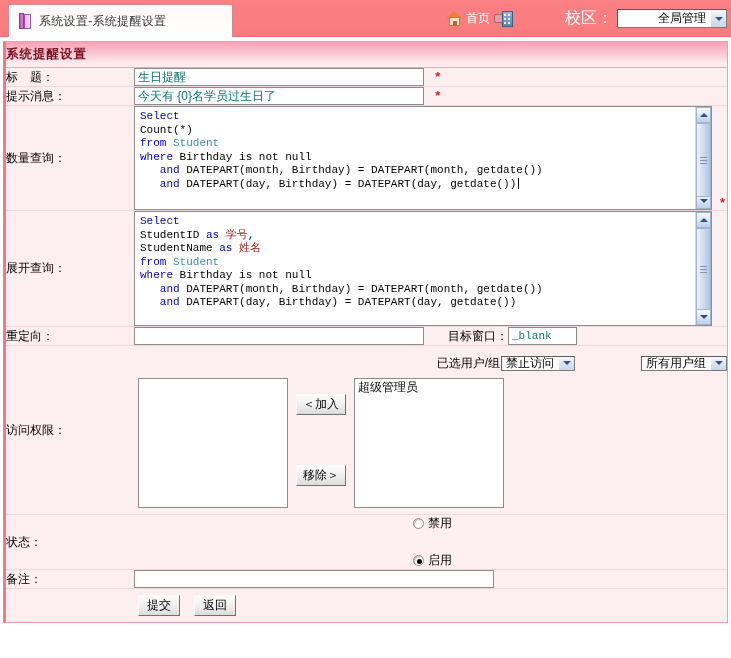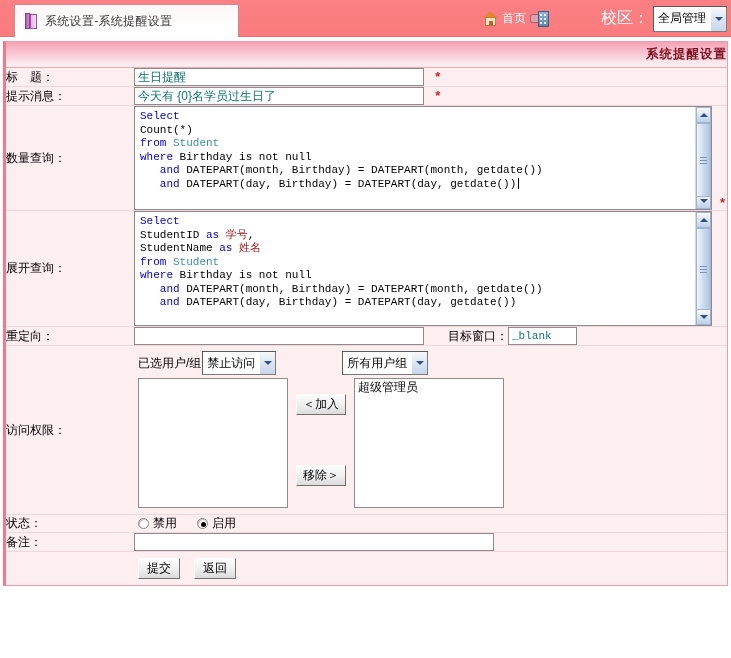--- a/index.html
+++ b/index.html
@@ -15,21 +15,21 @@
 
   
   #topbar {
     position: relative;
     height: 37px;
     background: linear-gradient(to bottom, #fb8083 0%, #fa7d80 55%, #f97b7e 100%);
     border-bottom: 1px solid #f06a6e;
   }
   #tab {
     position: absolute;
-    left: 14px; top: 4px;
+    left: 8px; top: 4px;
     width: 225px; height: 33px;
     background: linear-gradient(to bottom, #fff6f7 0%, #fffdfd 60%, #ffffff 100%);
     border: 1px solid #d08a93;
     border-bottom: none;
     border-radius: 2px 2px 0 0;
     display: flex;
     align-items: center;
     padding-left: 10px;
   }
   #tab-icon {
@@ -114,21 +114,21 @@
     position: absolute;
     width: 2px; height: 2px;
     background: #e9f2fa;
   }
   .nav-label { color: #fff; font-size: 16px; white-space: nowrap; margin-left: 48px; }
 
   
   .xp-select {
     display: inline-flex;
     align-items: stretch;
-    height: 24px;
+    height: 15px;
     background: #fff;
     border: 1px solid #7a7a7a;
     border-top-color: #5a5a5a;
     border-left-color: #5a5a5a;
     font-size: 12px;
     cursor: pointer;
     vertical-align: middle;
   }
   .xp-select .sv {
     padding: 0 4px 0 4px;
@@ -156,21 +156,21 @@
     margin: 4px 3px 0 3px;
     width: 725px;
     border: 1px solid #f29aa8;
     border-left: 3px solid #f6778a;
     background: #fdeef0;
   }
   #panel-header {
     height: 26px;
     background: linear-gradient(to bottom, #f5a3b6 0%, #f9c2cf 40%, #fdeaee 85%, #fdeef0 100%);
     border-bottom: 1px solid #f0a8b4;
-    display: flex; align-items: center; justify-content: flex-end;
+    display: flex; align-items: center; justify-content: flex-start;
   }
   #panel-title {
     font-weight: bold;
     font-size: 12.5px;
     color: #7d1322;
     letter-spacing: 1px;
   }
 
   table.form {
     width: 100%;
@@ -278,20 +278,21 @@
     display: block; height: 1px; background: #7d96b8; margin-bottom: 2px;
   }
 
   
   .perm-wrap { padding: 6px 0 6px 0; }
   .perm-head {
     display: flex; align-items: center;
     padding-left: 4px;
     margin-bottom: 4px;
     height: 22px;
+    justify-content: flex-end;
   }
   .perm-head .sel-lbl { font-size: 12px; margin-right: 1px; white-space: nowrap; }
   .perm-head .gapper { width: 66px; }
   .listbox {
     width: 150px; height: 130px;
     border: 1px solid #8c8c8c;
     background: #fff;
     overflow: hidden;
     padding: 1px 2px;
     font-size: 12px;
@@ -312,21 +313,21 @@
     border: 1px solid #707070;
     border-top-color: #fbfbfb;
     border-left-color: #fbfbfb;
     cursor: pointer;
     color: #000;
     white-space: nowrap;
   }
   button.xpbtn.narrow { padding: 1px 8px; }
 
   
-  .radio-row { display: flex; align-items: center; padding-left: 4px; gap: 20px; }
+  .radio-row { display: flex; align-items: center; padding-left: 4px; gap: 20px; flex-direction: column; }
   .radio-item { display: flex; align-items: center; gap: 4px; cursor: pointer; }
   .rad {
     width: 11px; height: 11px; border-radius: 50%;
     background: #fff;
     border: 1px solid #8a8a8a;
     box-shadow: inset 1px 1px 0 #bdbdbd;
     position: relative;
     flex: 0 0 auto;
   }
   .rad.on::after {
@@ -371,21 +372,21 @@
         <span class="win" style="left:10px;top:3px;"></span>
         <span class="win" style="left:14px;top:3px;"></span>
         <span class="win" style="left:10px;top:7px;"></span>
         <span class="win" style="left:14px;top:7px;"></span>
         <span class="win" style="left:10px;top:11px;"></span>
         <span class="win" style="left:14px;top:11px;"></span>
       </span>
       <span class="nav-label">校区：</span>
     </span>
 
-    <span class="xp-select" style="height:26px;">
+    <span class="xp-select" style="height:19px;padding-left:36px;">
       <span class="sv">全局管理</span>
       <span class="sb"></span>
     </span>
 
   </div>
 </div>
 
 <div id="panel">
 
   <div id="panel-header">

